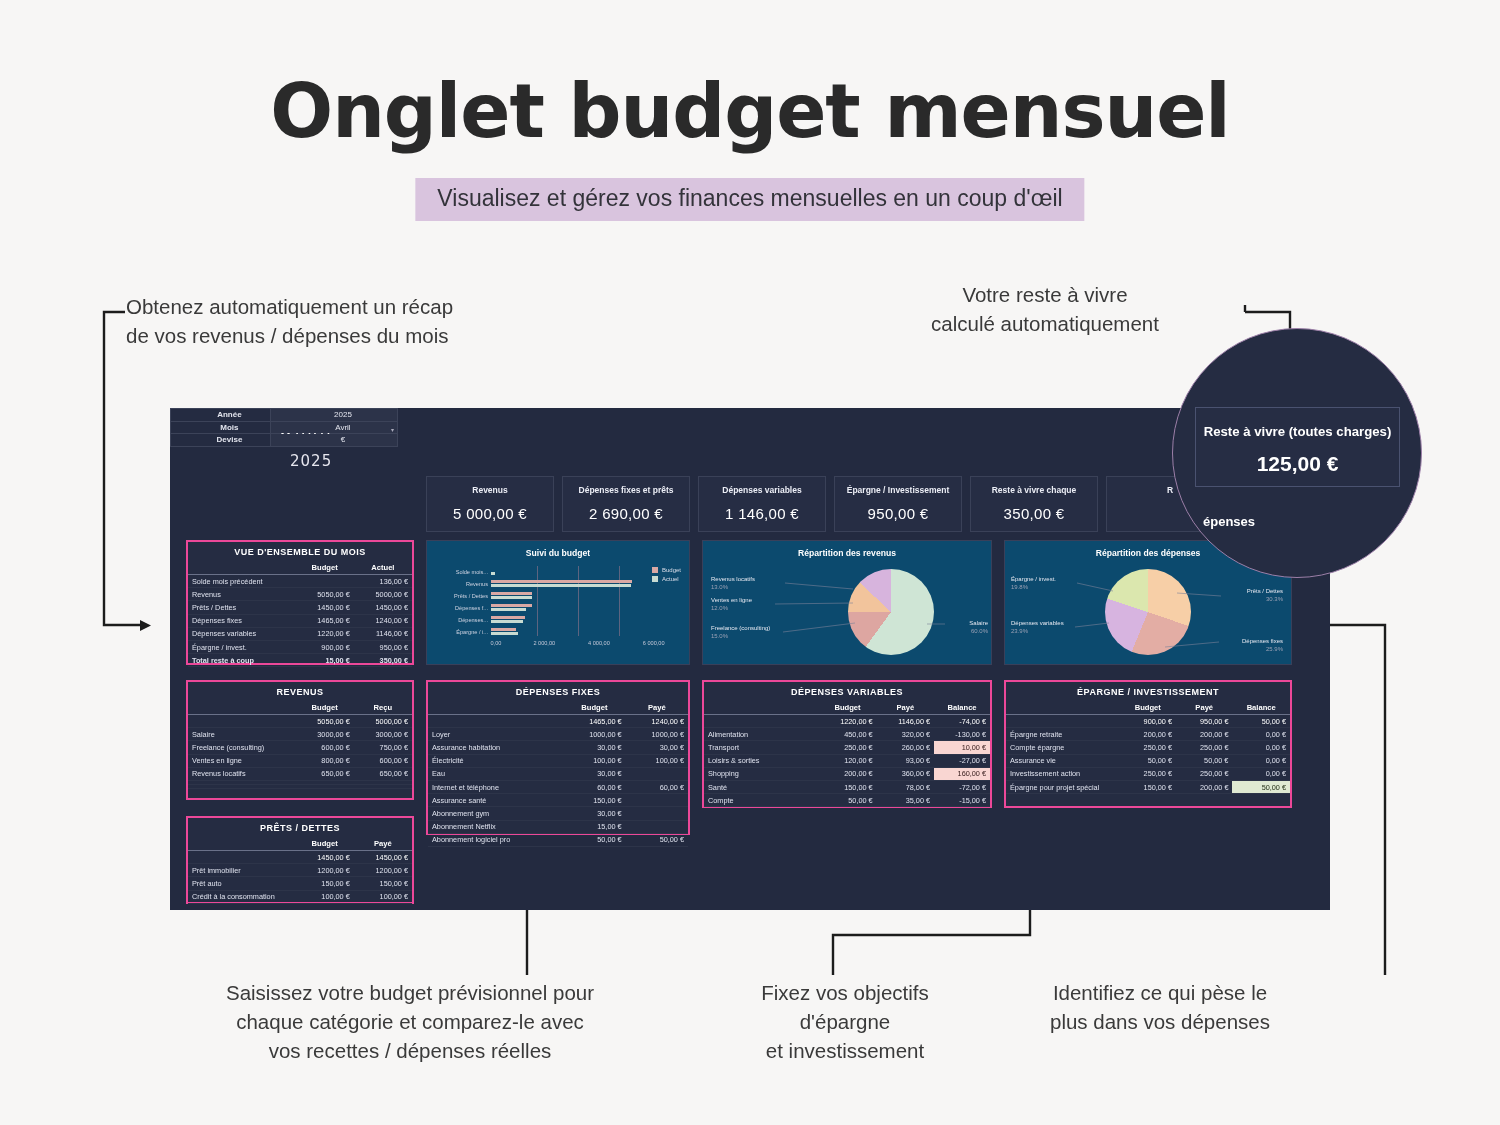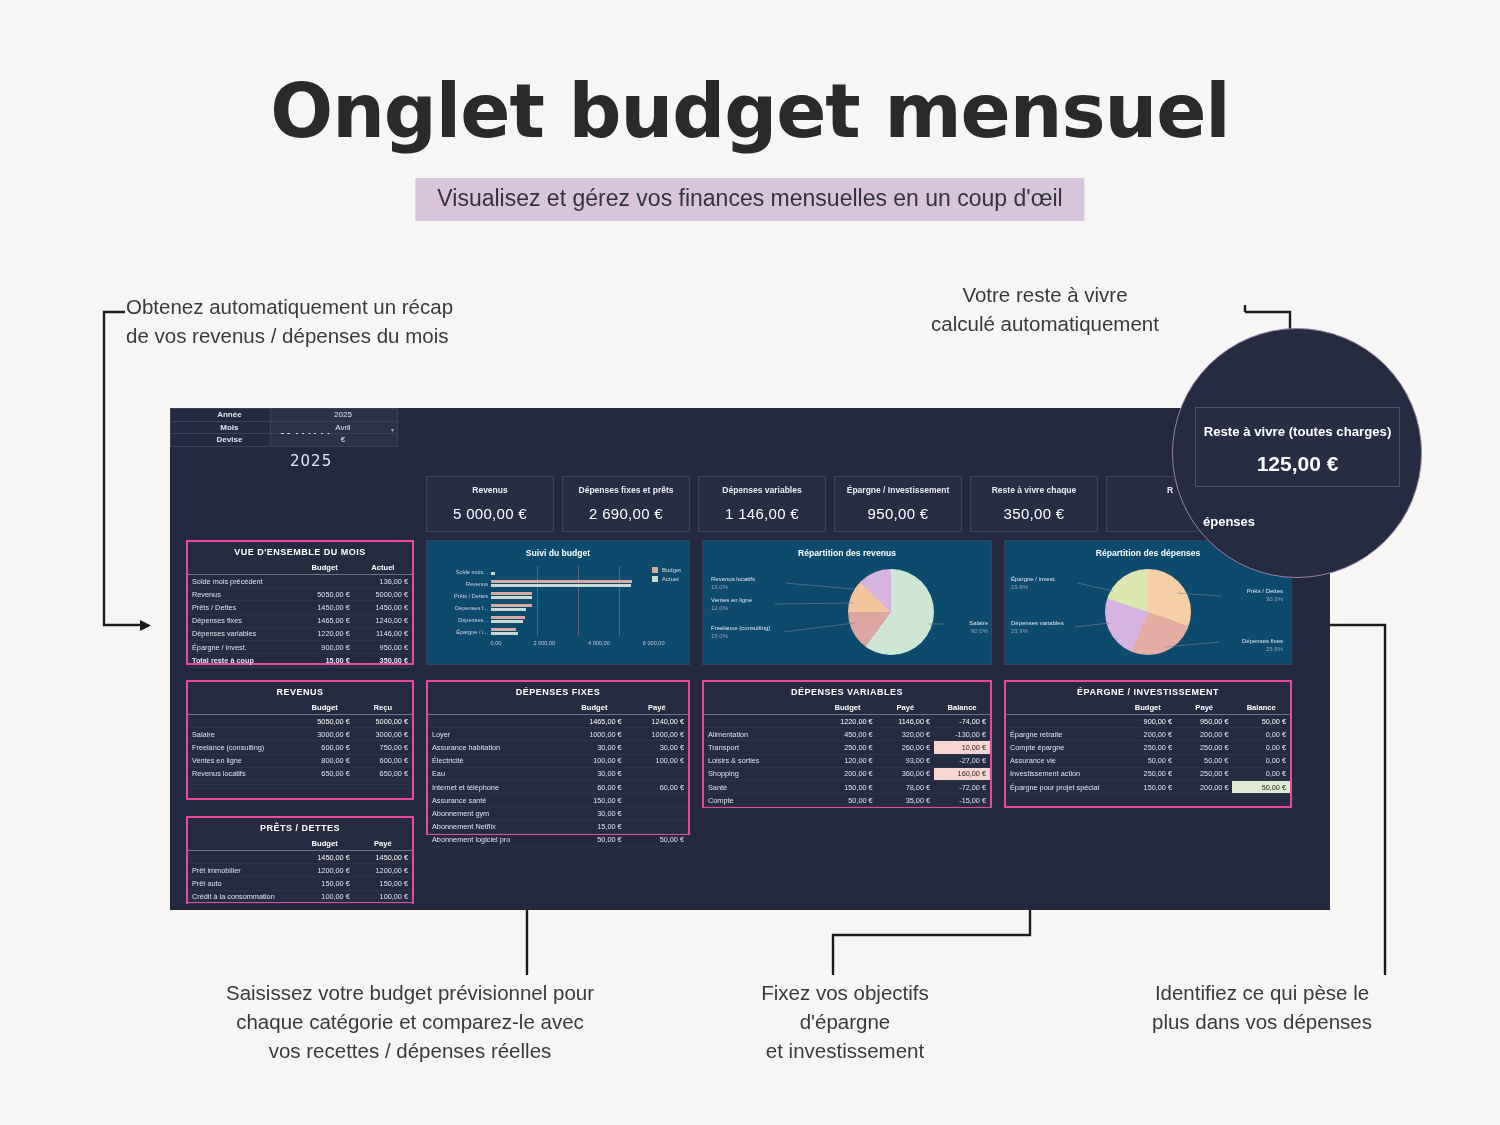--- a/index.html
+++ b/index.html
@@ -37,21 +37,21 @@
     font-family: "Liberation Sans", sans-serif;
   }
 
   
   .anno { position: absolute; font-size: 20.5px; line-height: 1.42; color: #3a3a3a; }
 
   #anno-recap   { left: 126px; top: 292px; }
   #anno-reste   { left: 880px; top: 280px; text-align: center; width: 330px; }
   #anno-saisie  { left: 110px; top: 978px; width: 600px; text-align: center; }
   #anno-epargne { left: 700px; top: 978px; width: 290px; text-align: center; }
-  #anno-ident   { left: 1097px; top: 978px; width: 330px; text-align: center; }
+  #anno-ident   { left: 995px; top: 978px; width: 330px; text-align: center; }
 
   svg.lines { position: absolute; left: 0; top: 0; width: 1500px; height: 1125px; pointer-events: none; }
 
   
   .app {
     position: absolute;
     left: 170px; top: 408px;
     width: 1160px; height: 502px;
     background: #232a40;
     overflow: hidden;

